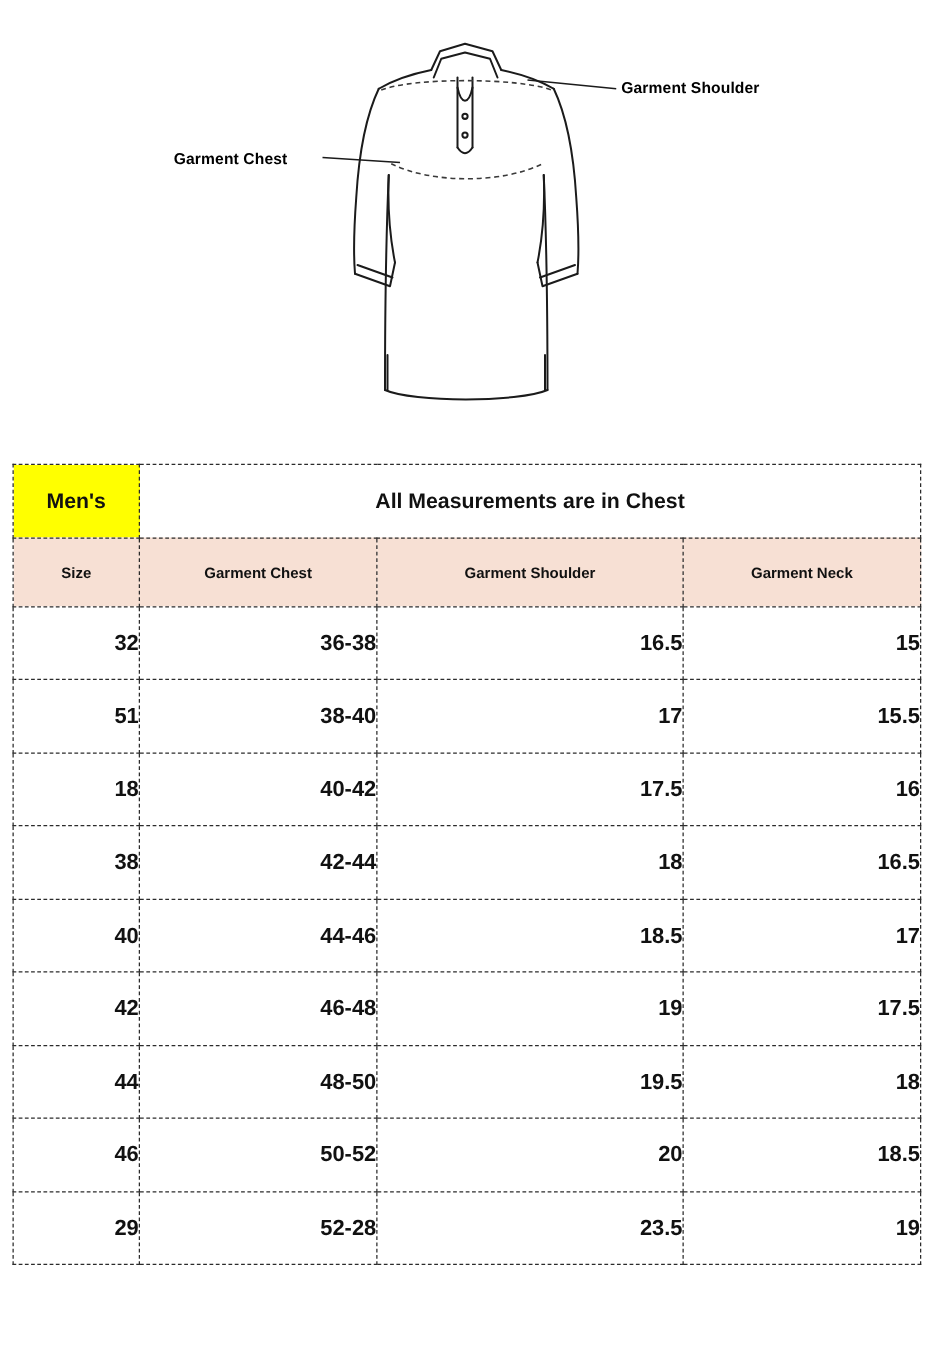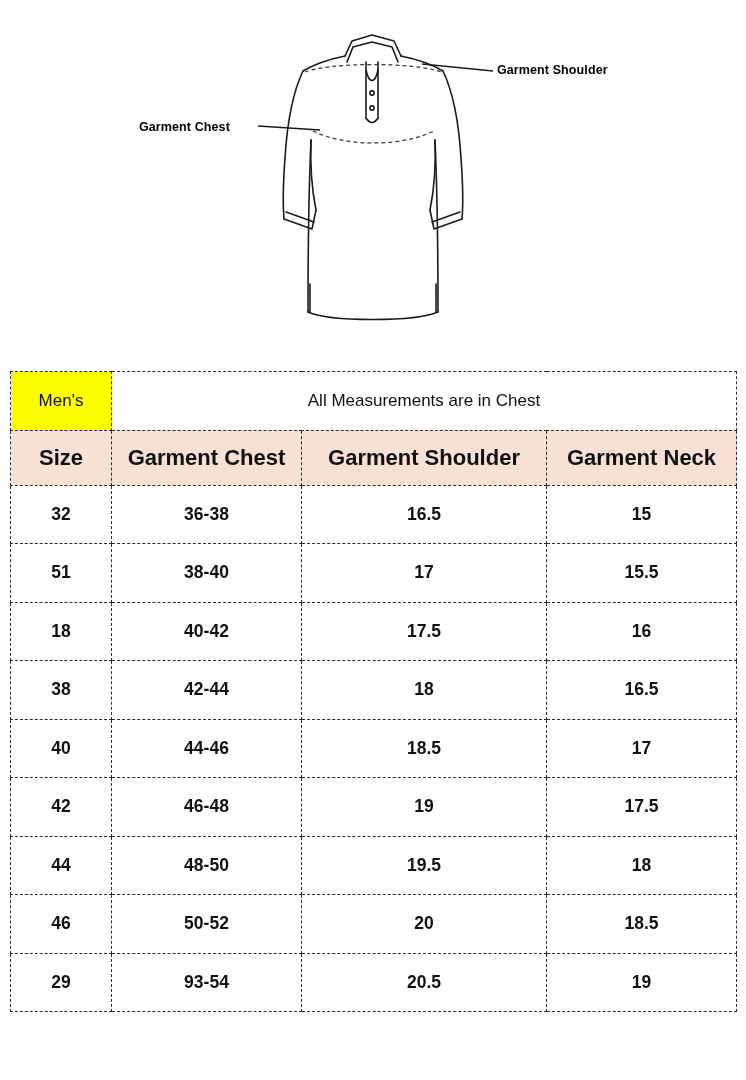--- a/index.html
+++ b/index.html
@@ -52,21 +52,21 @@
   table.size-chart {
     border-collapse: collapse;
     width: 726px;
     table-layout: fixed;
   }
   table.size-chart td {
     border: 1px dashed #2b2b2b;
     text-align: center;
     vertical-align: middle;
     font-size: 17px;
-    font-weight: normal;
+    font-weight: bold;
     color: #111111;
     height: 57.5px;
     padding: 0;
   }
   
   col.c1 { width: 101px; }
   col.c2 { width: 190px; }
   col.c3 { width: 245px; }
   col.c4 { width: 190px; }
 
@@ -76,27 +76,28 @@
     font-weight: bold;
     height: 61px;
   }
   td.title-cell {
     font-size: 19.5px;
     font-weight: bold;
     height: 61px;
   }
   tr.header-row td {
     background: #f7e0d4;
-    font-size: 22px;
+    font-size: 12px;
     font-weight: bold;
     height: 54px;
   }
   tr.data-row td {
     font-size: 17.5px;
     font-weight: bold;
+    text-align: right;
   }
 </style>
 </head>
 <body>
 
 <div class="diagram">
   <svg width="746" height="360" viewBox="0 0 746 360">
     <g fill="none" stroke="#1b1b1b" stroke-width="1.6" stroke-linejoin="round" stroke-linecap="round">
 
       <path d="M345 56 L352 41 L372 35 L394 41 L401 56"></path>
@@ -219,19 +220,19 @@
         <td>18</td>
       </tr>
       <tr class="data-row">
         <td>46</td>
         <td>50-52</td>
         <td>20</td>
         <td>18.5</td>
       </tr>
       <tr class="data-row">
         <td>29</td>
-        <td>93-54</td>
-        <td>20.5</td>
+        <td>52-28</td>
+        <td>23.5</td>
         <td>19</td>
       </tr>
     </tbody>
   </table>
 </div>
 
 </body></html>

